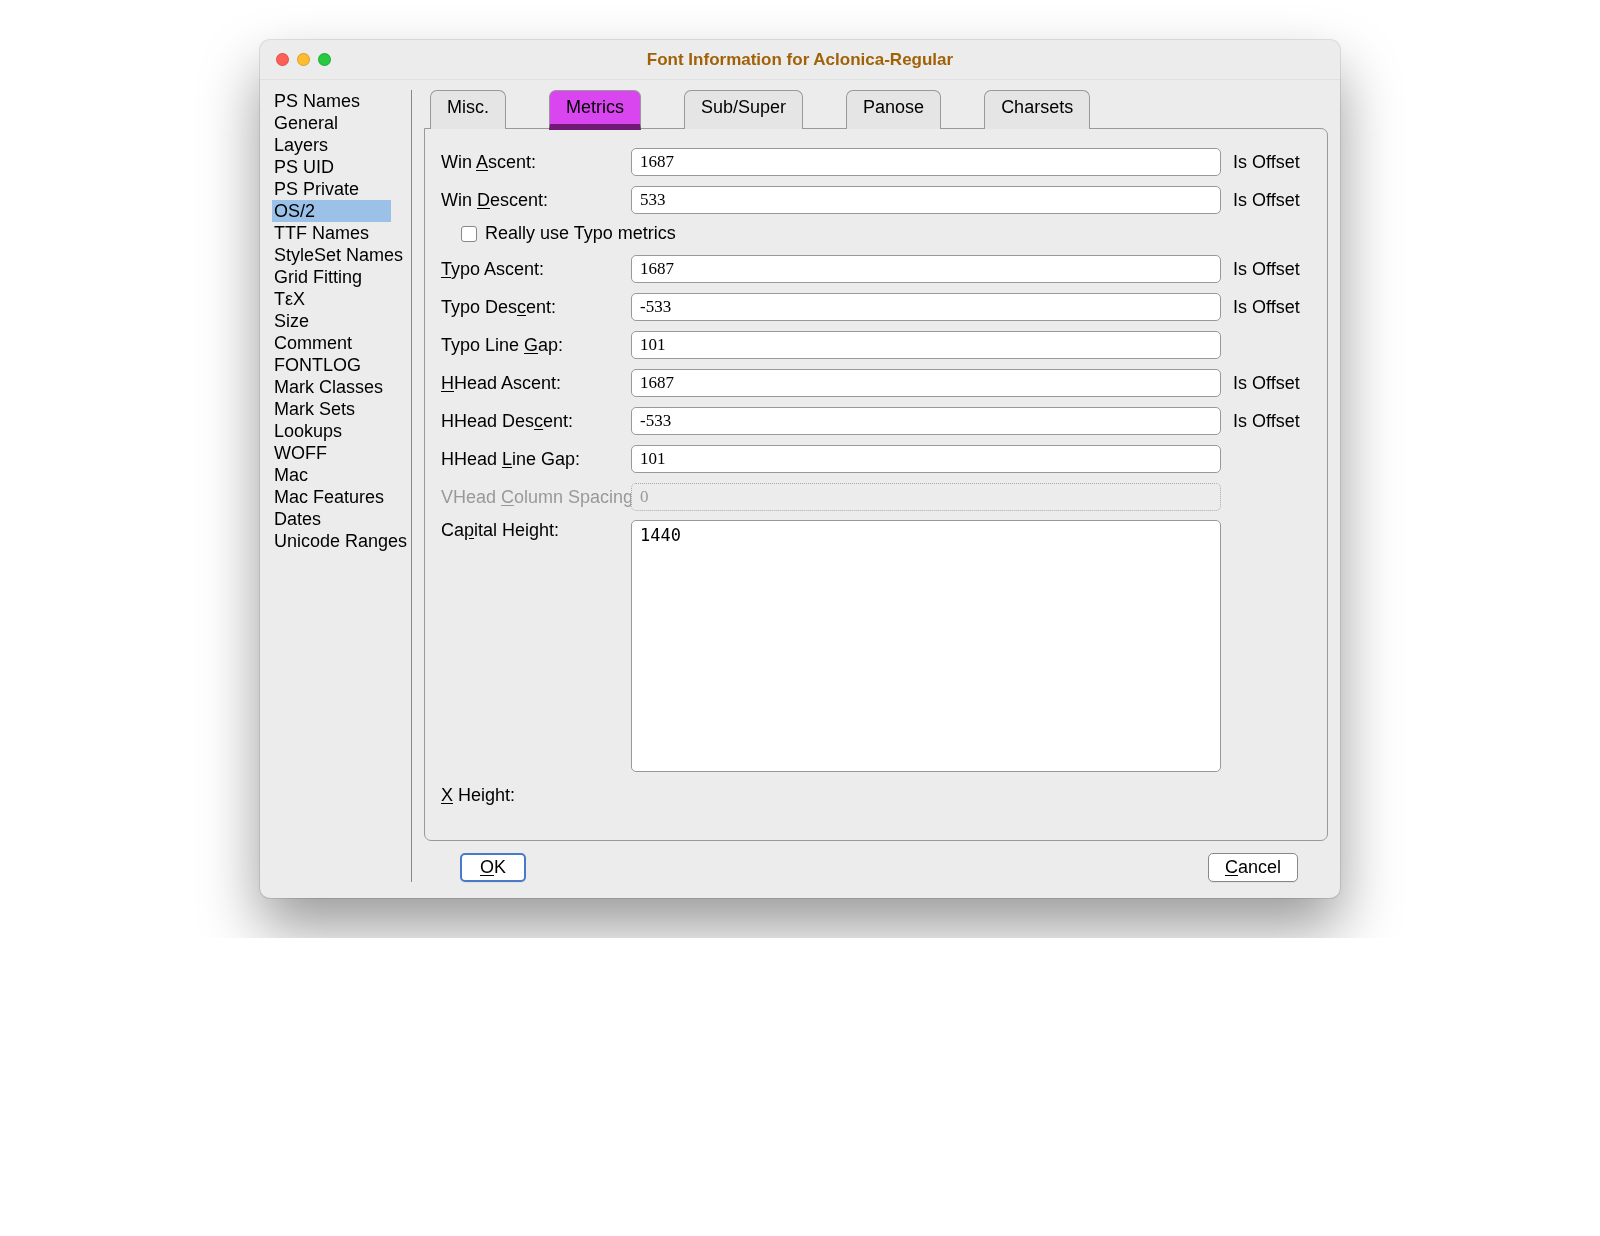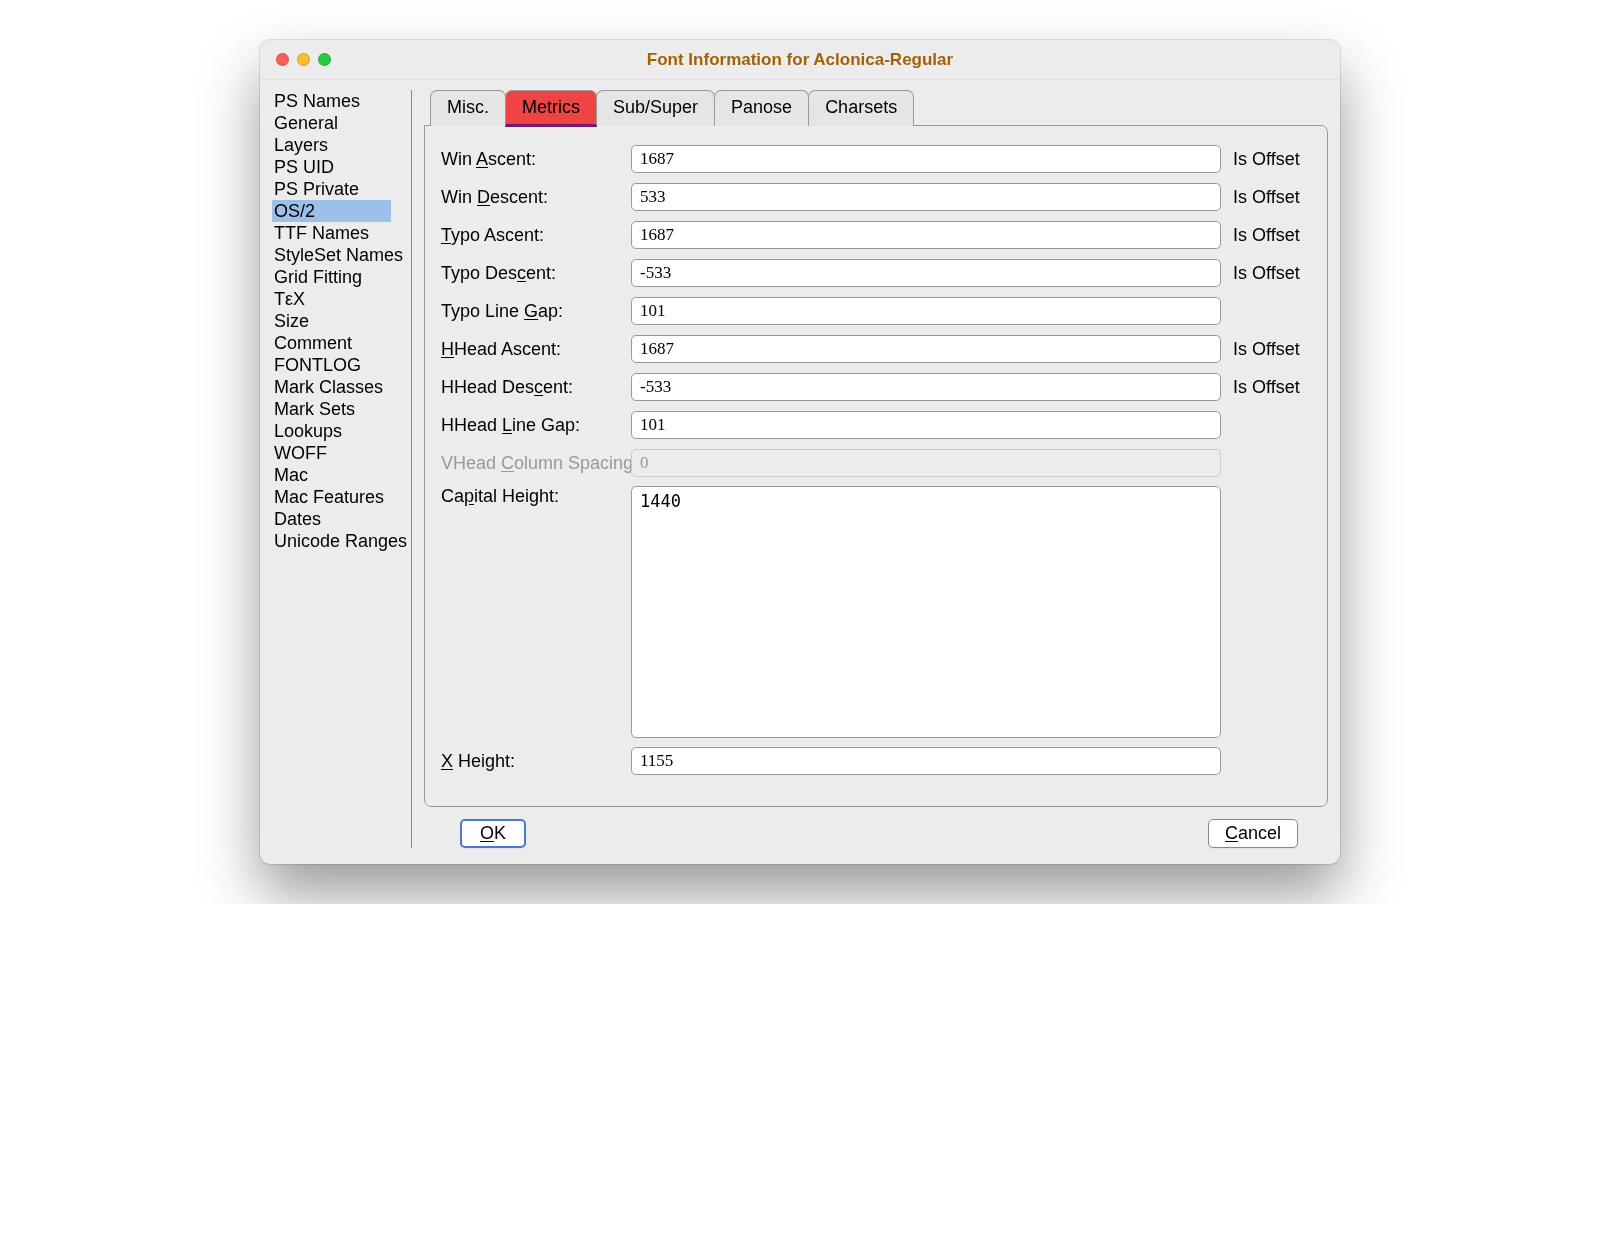--- a/index.html
+++ b/index.html
@@ -76,35 +76,36 @@
     flex-direction: column;
   }
   .tabs-wrap {
     position: relative;
   }
   .tabs {
     display: flex;
     position: relative;
     z-index: 2;
     margin-left: 6px;
+    gap: 44px;
   }
   .tab {
     padding: 6px 16px;
     border: 1px solid #999;
     border-bottom: none;
     background: #e5e5e5;
     border-radius: 7px 7px 0 0;
     margin-right: -1px;
     font-size: 18px;
     cursor: default;
     position: relative;
   }
   .tab.active {
-    background: #ef4444;
-    border-bottom: 3px solid #701a75;
+    background: #d946ef;
+    border-bottom: 6px solid #701a75;
     margin-bottom: -1px;
     z-index: 3;
   }
   .tab-panel {
     border: 1px solid #999;
     border-radius: 0 7px 7px 7px;
     padding: 18px 16px 22px 16px;
     margin-top: -1px;
   }
   .form-row {
@@ -253,20 +254,24 @@
           </div>
 
           <div class="form-row">
             <div class="form-label">
               <span>Win </span><span class="u">D</span><span>escent:</span>
             </div>
             <input class="form-input mono" value="533" style="">
             <div class="suffix">Is Offset</div>
           </div>
 
+          <div class="checkbox-row">
+            <span class="checkbox-box"></span>
+            <span>Really use Typo metrics</span>
+          </div>
 
           <div class="form-row">
             <div class="form-label">
               <span class="u">T</span><span>ypo Ascent:</span>
             </div>
             <input class="form-input mono" value="1687" style="">
             <div class="suffix">Is Offset</div>
           </div>
 
           <div class="form-row">
@@ -324,21 +329,20 @@
                 <span>ital Height:</span>
             </div>
             <textarea class="form-textarea" style="">1440</textarea>
             <div class="suffix"></div>
           </div>
 
           <div class="form-row" style="margin-top:4px;">
             <div class="form-label">
               <span class="u">X</span><span> Height:</span>
             </div>
-            <input class="form-input mono" value="1155" style="">
             <div class="suffix"></div>
           </div>
 
         </div>
       </div>
 
       <div class="footer">
         <button class="btn primary">
           <span class="u">O</span><span>K</span>
         </button>

